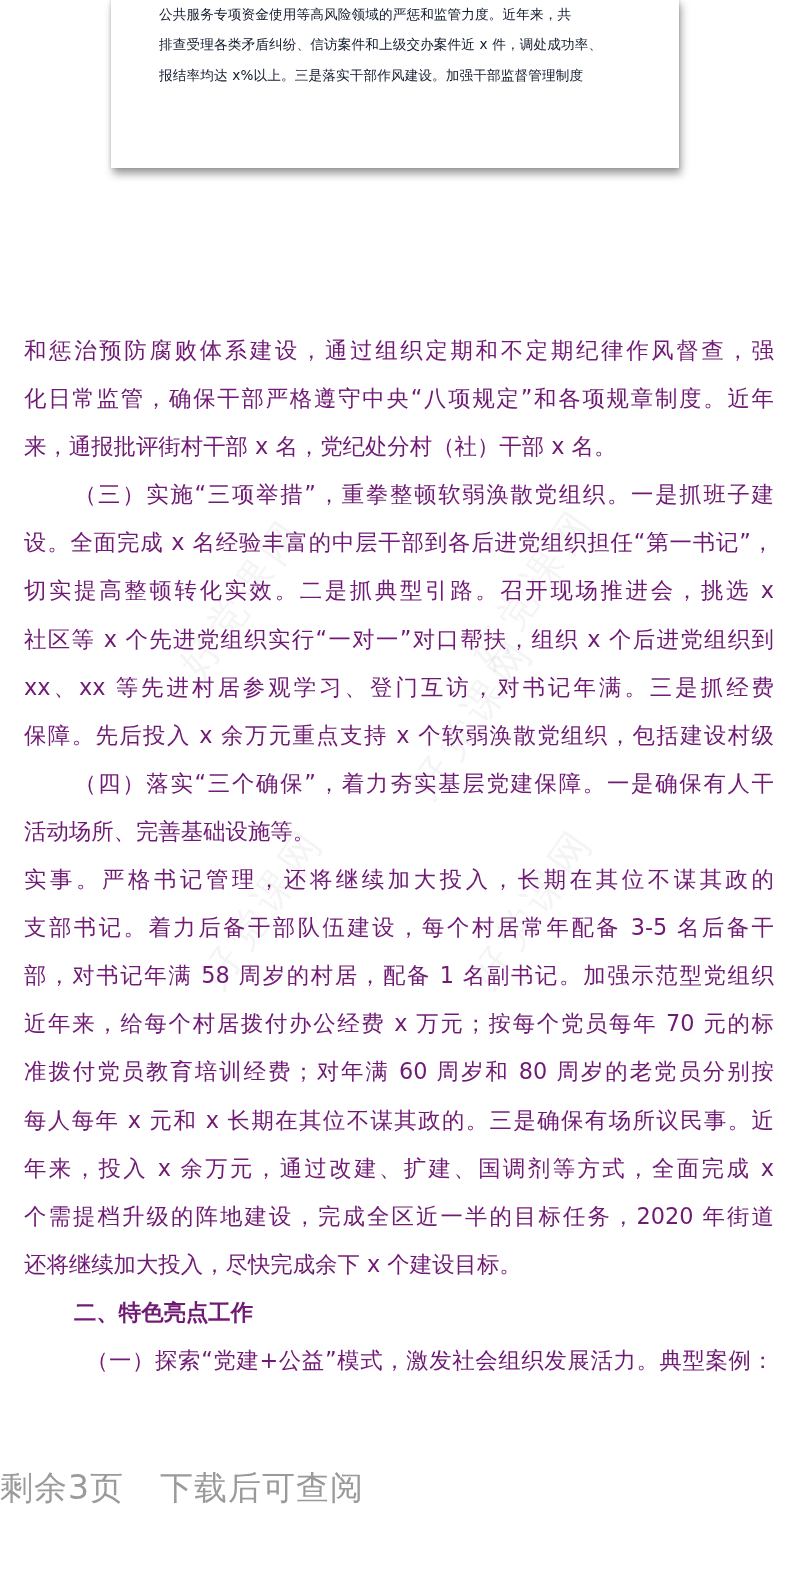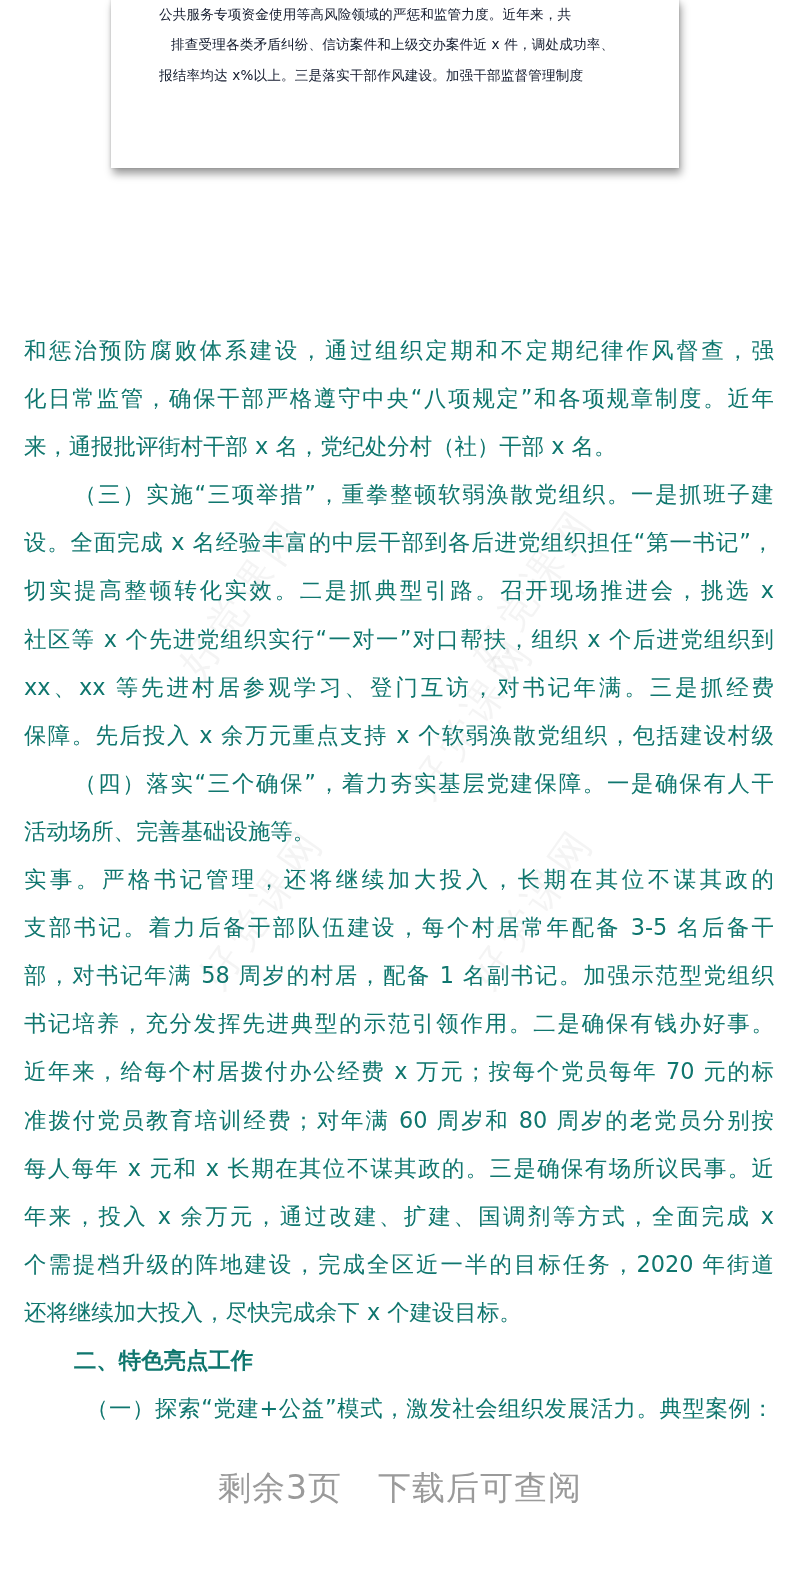--- a/index.html
+++ b/index.html
@@ -40,21 +40,21 @@
     top: 326px;
     width: 750px;
   }
   .line {
     height: 48.1px;
     line-height: 48.1px;
     font-size: 22.4px;
     white-space: nowrap;
     text-align: justify;
     text-align-last: justify;
-    color: #0f766e;
+    color: #701a75;
   }
   .line.last {
     text-align-last: left;
   }
   .line.indent {
     padding-left: 50px;
   }
   .line.heading2 {
     padding-left: 50px;
     text-align-last: left;
@@ -70,36 +70,36 @@
     transform: rotate(-55deg);
     white-space: nowrap;
     pointer-events: none;
     letter-spacing: 6px;
   }
   .footer-more {
     position: absolute;
     left: 0;
     top: 1466px;
     width: 800px;
-    text-align: center;
+    text-align: left;
     font-size: 33px;
     color: #9a9a9a;
     letter-spacing: 1px;
   }
   .footer-more span.gap {
     display: inline-block;
     width: 36px;
   }
 </style>
 </head>
 <body>
 
 <div class="preview-card">
   <div class="preview-line" style="top:8px;">公共服务专项资金使用等高风险领域的严惩和监管力度。近年来，共</div>
-  <div class="preview-line" style="top:38px;margin-left:12px;">排查受理各类矛盾纠纷、信访案件和上级交办案件近 x 件，调处成功率、</div>
+  <div class="preview-line" style="top:38px;">排查受理各类矛盾纠纷、信访案件和上级交办案件近 x 件，调处成功率、</div>
   <div class="preview-line" style="top:69px;">报结率均达  x%以上。三是落实干部作风建设。加强干部监督管理制度</div>
 </div>
 
 <div class="watermark" style="left:150px; top:570px;">好党课网</div>
 <div class="watermark" style="left:440px; top:560px;">好党课网</div>
 <div class="watermark" style="left:380px; top:690px;">好党课网</div>
 <div class="watermark" style="left:170px; top:880px;">好党课网</div>
 <div class="watermark" style="left:440px; top:880px;">好党课网</div>
 
 <div class="body-text" id="doc-body">
@@ -110,21 +110,20 @@
     <div class="line ">设。全面完成 x 名经验丰富的中层干部到各后进党组织担任“第一书记”，</div>
     <div class="line ">切实提高整顿转化实效。二是抓典型引路。召开现场推进会，挑选  x</div>
     <div class="line ">社区等 x 个先进党组织实行“一对一”对口帮扶，组织 x 个后进党组织到</div>
     <div class="line ">xx、xx  等先进村居参观学习、登门互访，对书记年满。三是抓经费</div>
     <div class="line ">保障。先后投入 x 余万元重点支持 x 个软弱涣散党组织，包括建设村级</div>
     <div class="line indent">（四）落实“三个确保”，着力夯实基层党建保障。一是确保有人干</div>
     <div class="line last">活动场所、完善基础设施等。</div>
     <div class="line ">实事。严格书记管理，还将继续加大投入，长期在其位不谋其政的</div>
     <div class="line ">支部书记。着力后备干部队伍建设，每个村居常年配备  3-5  名后备干</div>
     <div class="line ">部，对书记年满 58 周岁的村居，配备 1 名副书记。加强示范型党组织</div>
-    <div class="line ">书记培养，充分发挥先进典型的示范引领作用。二是确保有钱办好事。</div>
     <div class="line ">近年来，给每个村居拨付办公经费 x 万元；按每个党员每年 70 元的标</div>
     <div class="line ">准拨付党员教育培训经费；对年满 60 周岁和 80 周岁的老党员分别按</div>
     <div class="line ">每人每年 x 元和 x 长期在其位不谋其政的。三是确保有场所议民事。近</div>
     <div class="line ">年来，投入  x  余万元，通过改建、扩建、国调剂等方式，全面完成  x</div>
     <div class="line ">个需提档升级的阵地建设，完成全区近一半的目标任务，2020 年街道</div>
     <div class="line last">还将继续加大投入，尽快完成余下 x 个建设目标。</div>
     <div class="line heading2">二、特色亮点工作</div>
     <div class="line subhead">（一）探索“党建+公益”模式，激发社会组织发展活力。典型案例：</div>
   </div>
 

